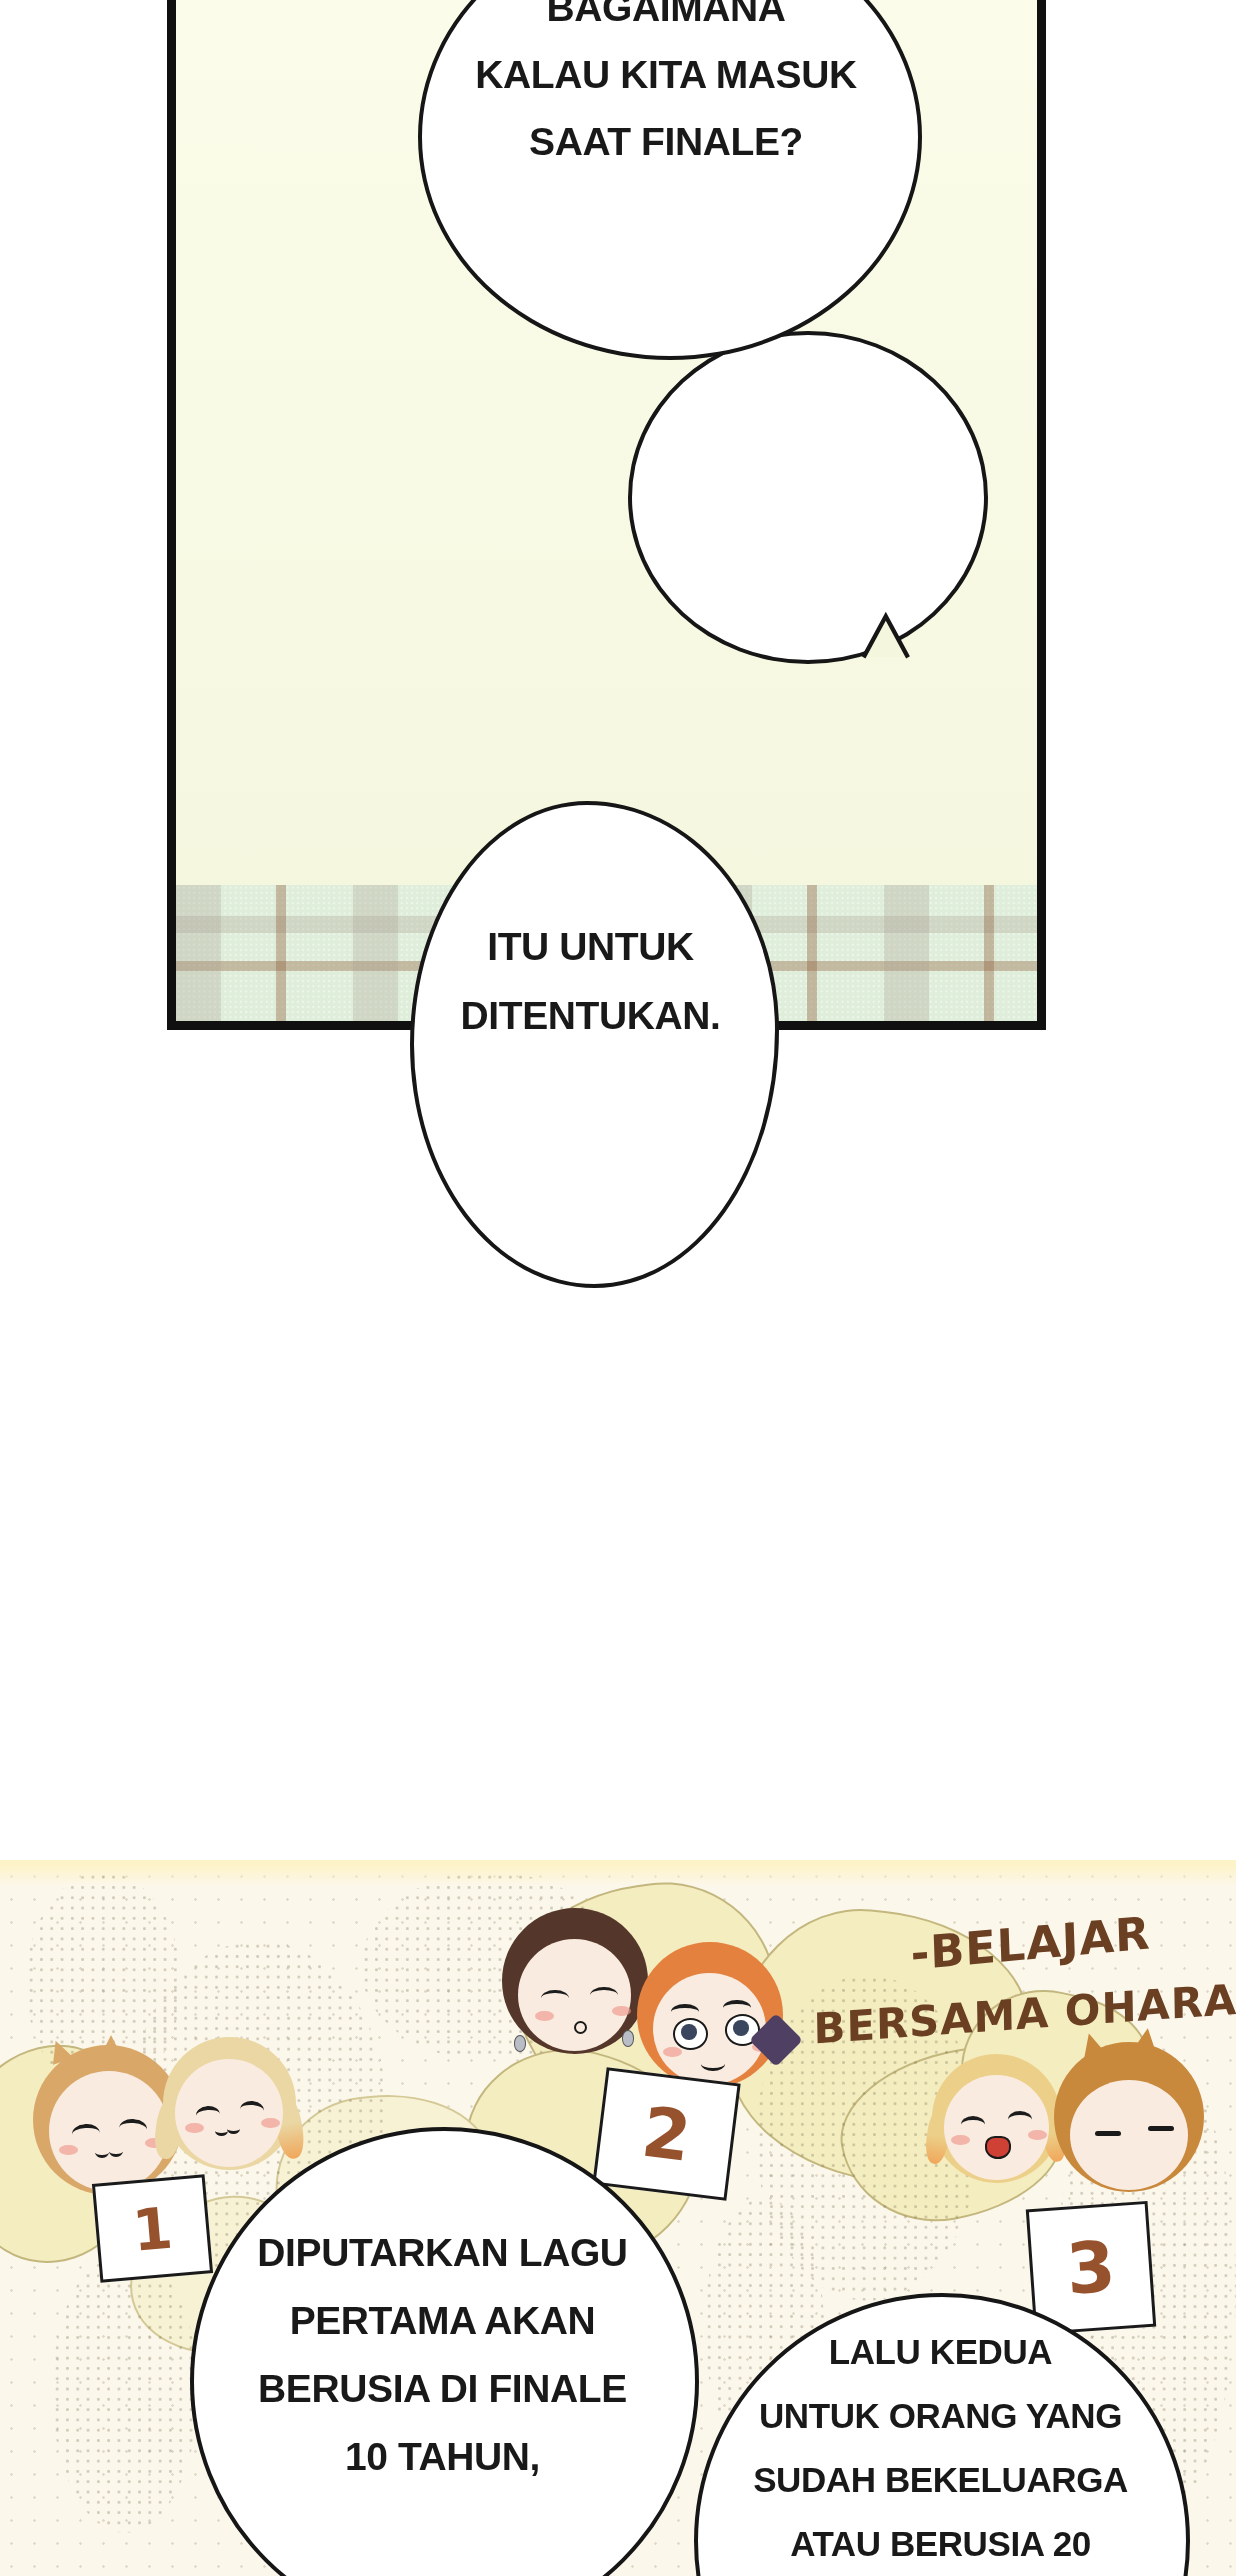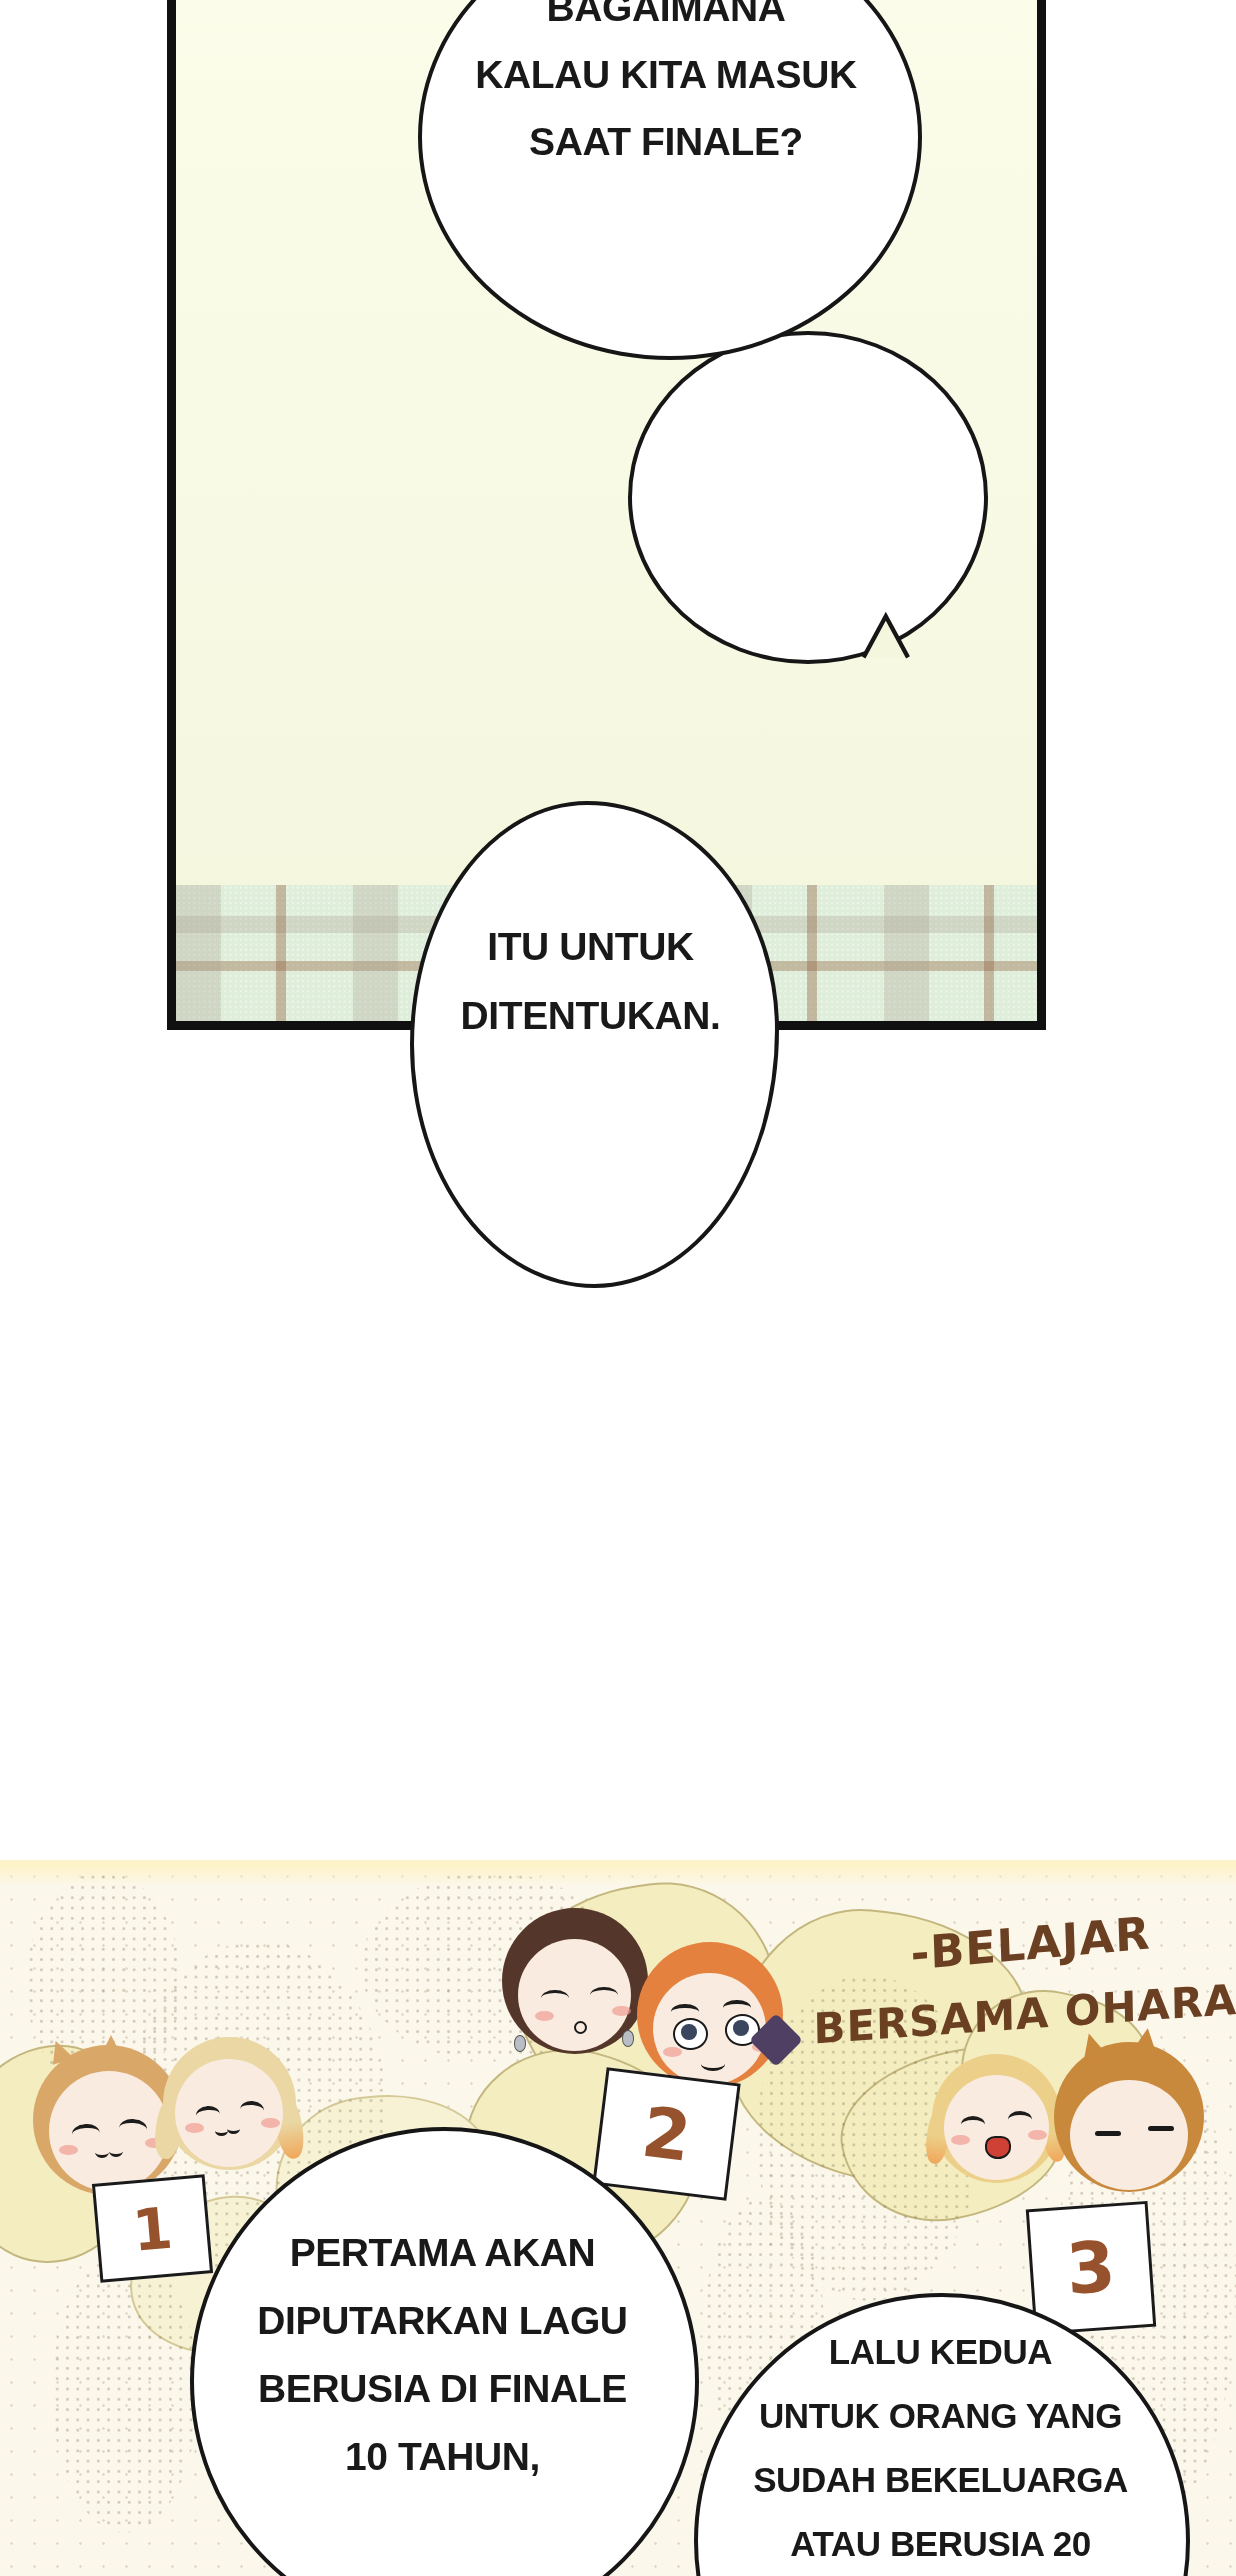--- a/index.html
+++ b/index.html
@@ -189,22 +189,22 @@
   </div>
   <div class="sign" style="left:599px;top:2075px;width:129px;height:112px;font-size:69px;transform:rotate(7deg);">
     <span>2</span>
   </div>
   <div class="sign" style="left:1030px;top:2205px;width:116px;height:120px;font-size:70px;transform:rotate(-4deg);">
     <span>3</span>
   </div>
 
   <div class="bubble" style="left:190px;top:2127px;width:501px;height:501px;z-index:6;"></div>
   <div class="btxt" style="left:215px;top:2219px;width:455px;line-height:68px;font-size:39px;">
+    <span>DIPUTARKAN LAGU</span>
     <span>PERTAMA AKAN</span>
-    <span>DIPUTARKAN LAGU</span>
     <span>BERUSIA DI FINALE</span>
     <span>10 TAHUN,</span>
   </div>
 
   <div class="bubble" style="left:694px;top:2293px;width:488px;height:488px;z-index:6;"></div>
   <div class="btxt" style="left:717px;top:2320px;width:447px;line-height:64px;font-size:35px;">
     <span>LALU KEDUA</span>
     <span>UNTUK ORANG YANG</span>
     <span>SUDAH BEKELUARGA</span>
     <span>ATAU BERUSIA 20</span>

